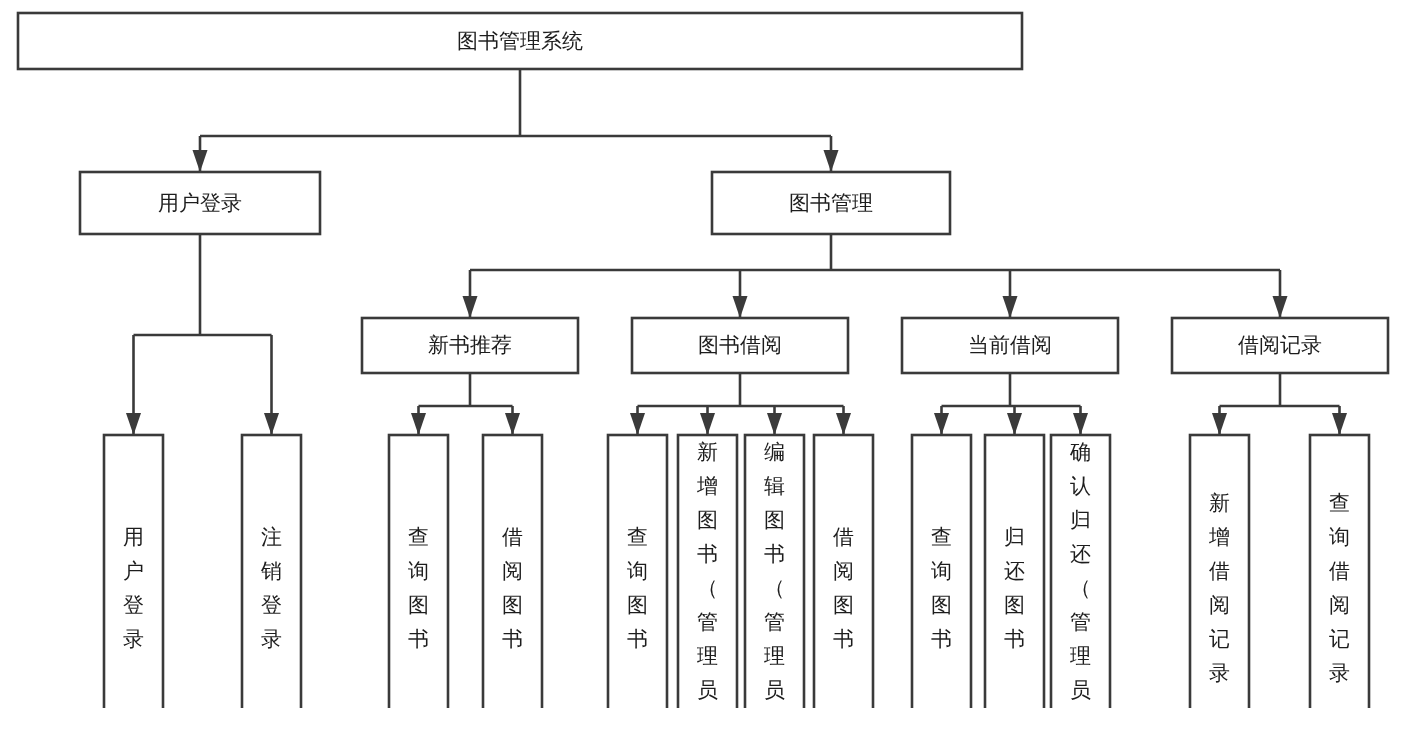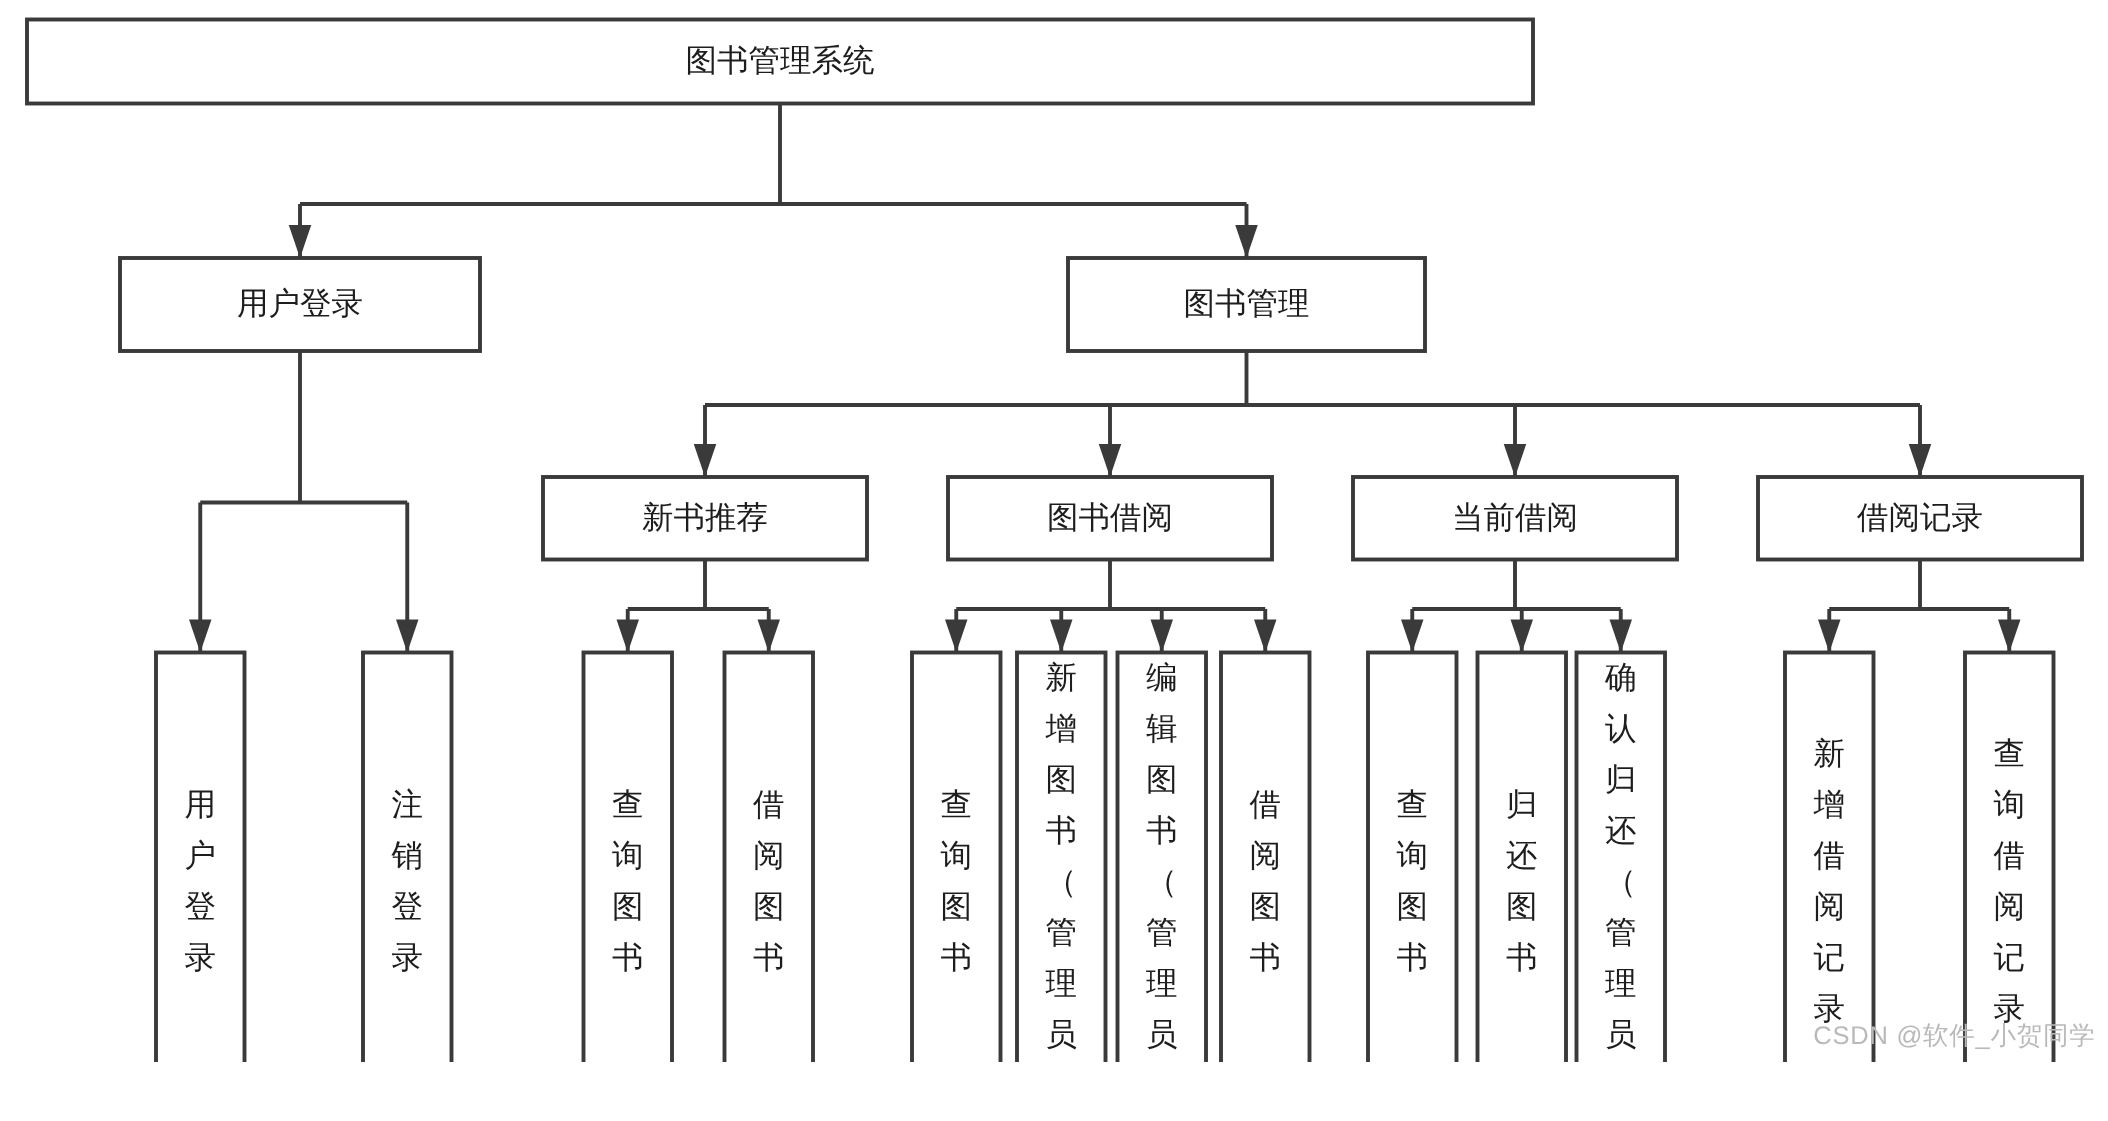--- a/index.html
+++ b/index.html
@@ -213,14 +213,13 @@
         <g>
           <rect x="1190" y="435" width="59" height="300" class="node-box"></rect>
           <text x="1219.5" y="0" class="node-label-vertical"><tspan x="1219.5" y="509.52">新</tspan><tspan x="1219.5" y="543.52">增</tspan><tspan x="1219.5" y="577.52">借</tspan><tspan x="1219.5" y="611.52">阅</tspan><tspan x="1219.5" y="645.52">记</tspan><tspan x="1219.5" y="679.52">录</tspan></text>
         </g>
         <g>
           <rect x="1310" y="435" width="59" height="300" class="node-box"></rect>
           <text x="1339.5" y="0" class="node-label-vertical"><tspan x="1339.5" y="509.52">查</tspan><tspan x="1339.5" y="543.52">询</tspan><tspan x="1339.5" y="577.52">借</tspan><tspan x="1339.5" y="611.52">阅</tspan><tspan x="1339.5" y="645.52">记</tspan><tspan x="1339.5" y="679.52">录</tspan></text>
         </g>
       </g>
   </svg>
-  <div class="watermark">CSDN @软件_小贺同学</div>
 </div>
 
 </body></html>

